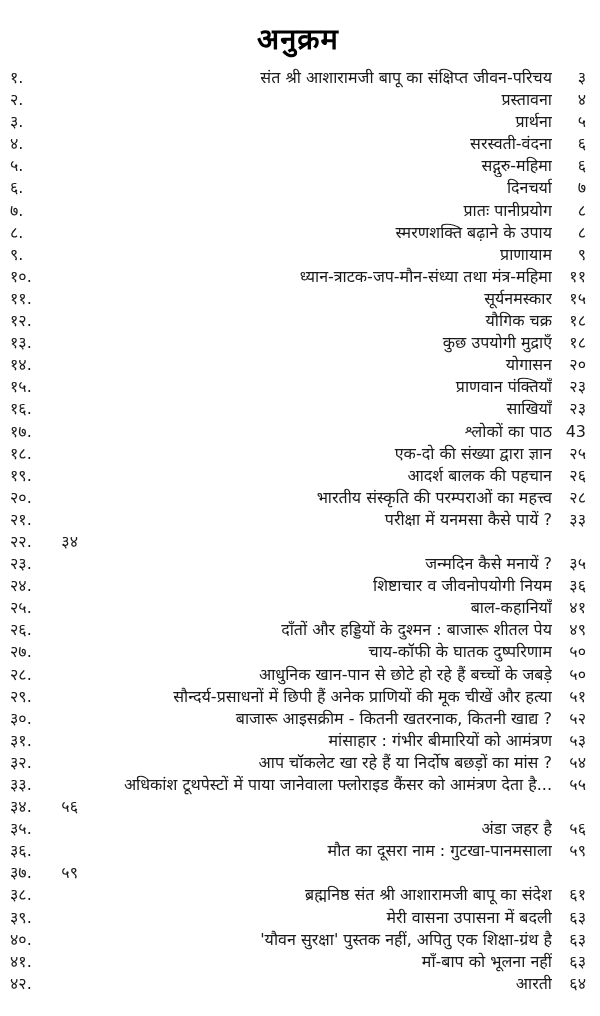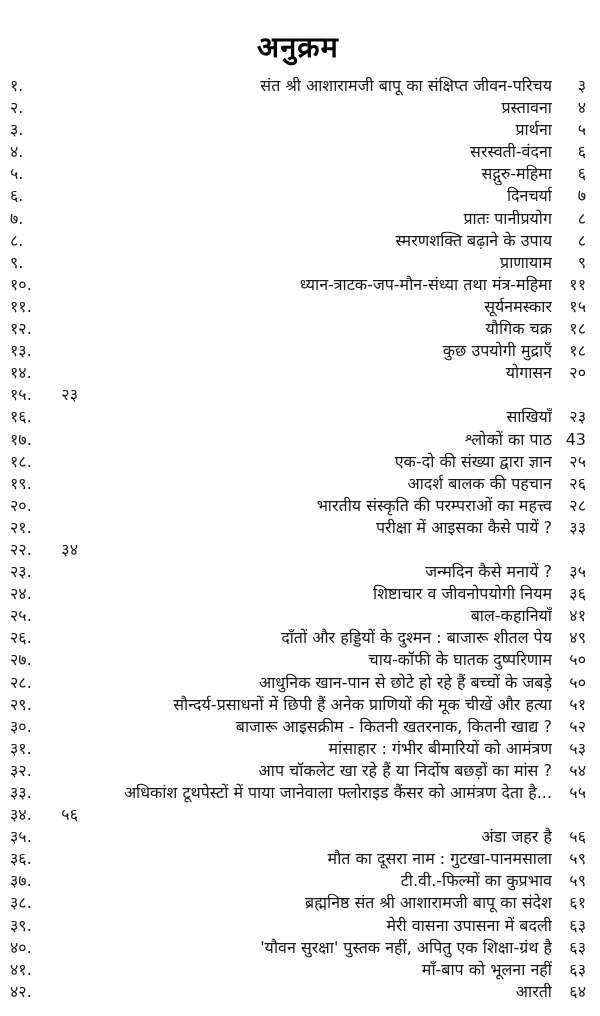--- a/index.html
+++ b/index.html
@@ -8,21 +8,21 @@
     background: #ffffff;
   }
   .page {
     position: relative;
     width: 600px;
     height: 1016px;
     background: #ffffff;
     font-family: "DejaVu Sans", "Liberation Sans", sans-serif;
     color: #1a1a1a;
     box-sizing: border-box;
-    padding: 24px 14px 0 10px;
+    padding: 16px 14px 0 10px;
     overflow: hidden;
   }
   .toc-title {
     text-align: center;
     font-size: 29px;
     font-weight: bold;
     color: #000000;
     margin: 2px 0 10px 0;
     letter-spacing: 1px;
   }
@@ -143,20 +143,21 @@
   </div>
 
   <div class="toc-row">
     <span class="toc-num">१४.</span>
     <span class="toc-entry-title">योगासन</span>
     <span class="toc-page">२०</span>
   </div>
 
   <div class="toc-row">
     <span class="toc-num">१५.</span>
+    <span class="toc-entry-title">प्राणवान पंक्तियाँ</span>
     <span class="toc-page">२३</span>
   </div>
 
   <div class="toc-row">
     <span class="toc-num">१६.</span>
     <span class="toc-entry-title">साखियाँ</span>
     <span class="toc-page">२३</span>
   </div>
 
   <div class="toc-row">
@@ -178,21 +179,21 @@
   </div>
 
   <div class="toc-row">
     <span class="toc-num">२०.</span>
     <span class="toc-entry-title">भारतीय संस्कृति की परम्पराओं का महत्त्व</span>
     <span class="toc-page">२८</span>
   </div>
 
   <div class="toc-row">
     <span class="toc-num">२१.</span>
-    <span class="toc-entry-title">परीक्षा में आइसका कैसे पायें ?</span>
+    <span class="toc-entry-title">परीक्षा में यनमसा कैसे पायें ?</span>
     <span class="toc-page">३३</span>
   </div>
 
   <div class="toc-row">
     <span class="toc-num">२२.</span>
     <span class="toc-page">३४</span>
   </div>
 
   <div class="toc-row">
     <span class="toc-num">२३.</span>
@@ -272,21 +273,20 @@
   </div>
 
   <div class="toc-row">
     <span class="toc-num">३६.</span>
     <span class="toc-entry-title">मौत का दूसरा नाम : गुटखा-पानमसाला</span>
     <span class="toc-page">५९</span>
   </div>
 
   <div class="toc-row">
     <span class="toc-num">३७.</span>
-    <span class="toc-entry-title">टी.वी.-फिल्मों का कुप्रभाव</span>
     <span class="toc-page">५९</span>
   </div>
 
   <div class="toc-row">
     <span class="toc-num">३८.</span>
     <span class="toc-entry-title">ब्रह्मनिष्ठ संत श्री आशारामजी बापू का संदेश</span>
     <span class="toc-page">६१</span>
   </div>
 
   <div class="toc-row">

